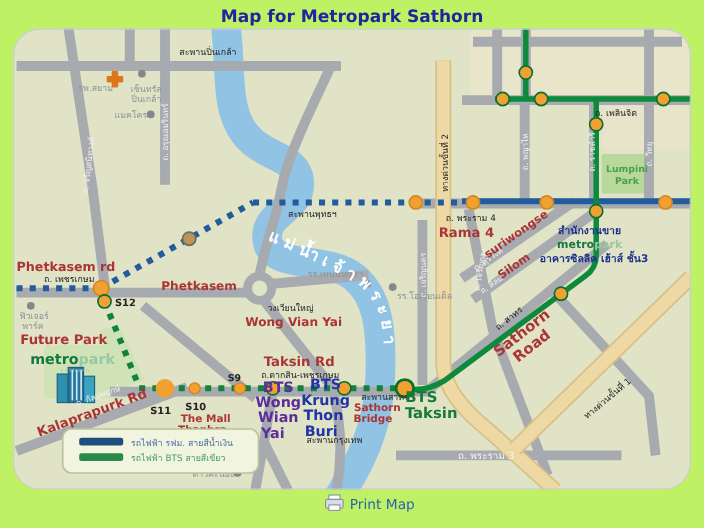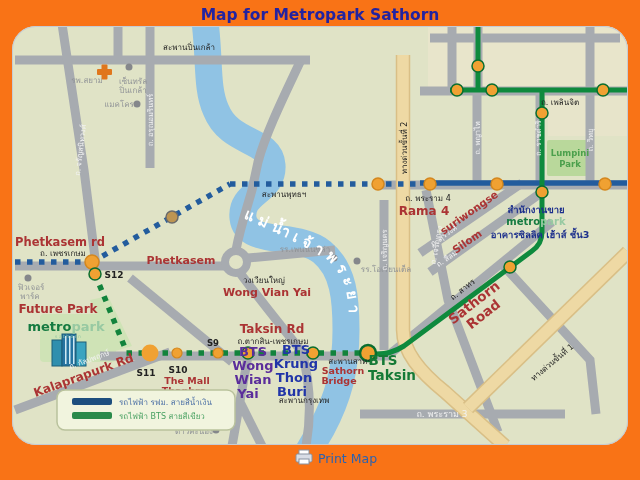--- a/index.html
+++ b/index.html
@@ -1,16 +1,16 @@
 <!DOCTYPE html>
 <html><head>
 <meta charset="utf-8">
 <style>
   html,body{margin:0;padding:0;background:#ffffff;}
-  .page{position:relative;width:640px;height:480px;background:#f97316;overflow:hidden;
+  .page{position:relative;width:640px;height:480px;background:#bef264;overflow:hidden;
         font-family:"DejaVu Sans","Liberation Sans",sans-serif;}
   svg{display:block;}
   text{font-family:"DejaVu Sans","Liberation Sans",sans-serif;}
   .t-black{fill:#222222;font-size:8px;}
   .t-gray{fill:#8f9296;font-size:8px;}
   .t-red{fill:#ab3434;font-weight:bold;}
   .t-navy{fill:#1c2f8c;font-weight:bold;font-size:9.5px;}
   .roadlbl{fill:#f2f2f2;font-size:7.5px;}
   .print-link{cursor:pointer;}
 </style>

